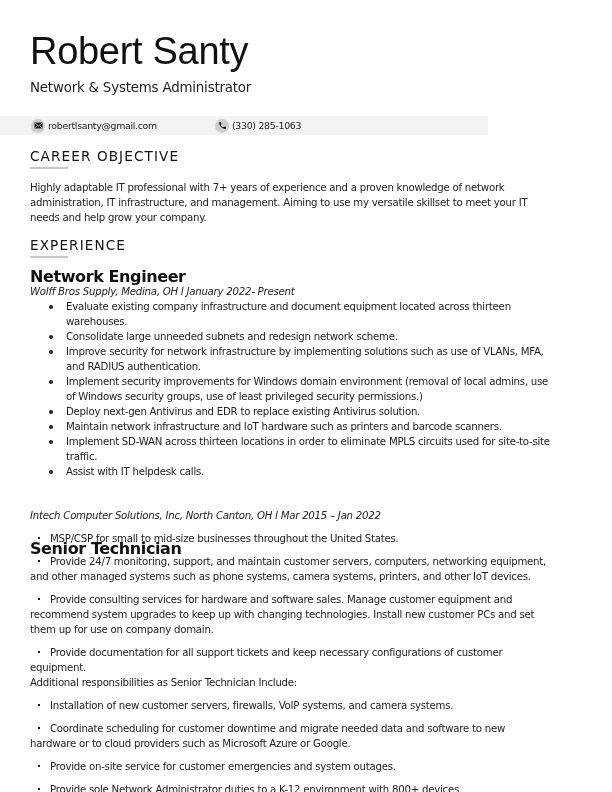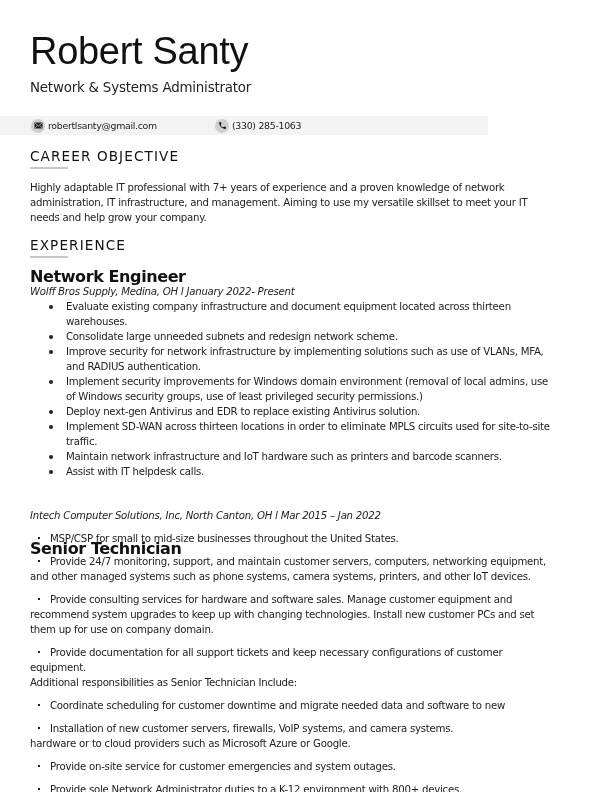--- a/index.html
+++ b/index.html
@@ -126,43 +126,43 @@
         <div>and RADIUS authentication.</div>
       </li>
     <li>
         <div>Implement security improvements for Windows domain environment (removal of local admins, use</div>
         <div>of Windows security groups, use of least privileged security permissions.)</div>
       </li>
     <li>
         <div>Deploy next-gen Antivirus and EDR to replace existing Antivirus solution.</div>
       </li>
     <li>
+        <div>Maintain network infrastructure and IoT hardware such as printers and barcode scanners.</div>
+      </li>
+    <li>
         <div>Implement SD-WAN across thirteen locations in order to eliminate MPLS circuits used for site-to-site</div>
         <div>traffic.</div>
-      </li>
-    <li>
-        <div>Maintain network infrastructure and IoT hardware such as printers and barcode scanners.</div>
       </li>
     <li>
         <div>Assist with IT helpdesk calls.</div>
       </li>
   </ul>
 
   <div class="job-title" style="top:493px;margin-top:48px;">Senior Technician</div>
   <div class="job-meta" style="top:508px;">Intech Computer Solutions, Inc, North Canton, OH l Mar 2015 – Jan 2022</div>
   <div class="tech" style="top:523px;">
     <span class="tb"><span class="sq"></span><span>MSP/CSP for small to mid-size businesses throughout the United States.</span></span>
     <span class="tb"><span class="sq"></span><span>Provide 24/7 monitoring, support, and maintain customer servers, computers, networking equipment,</span></span>
     <span class="plain">and other managed systems such as phone systems, camera systems, printers, and other IoT devices.</span>
     <span class="tb"><span class="sq"></span><span>Provide consulting services for hardware and software sales. Manage customer equipment and</span></span>
     <span class="plain">recommend system upgrades to keep up with changing technologies. Install new customer PCs and set</span>
     <span class="plain">them up for use on company domain.</span>
     <span class="tb"><span class="sq"></span><span>Provide documentation for all support tickets and keep necessary configurations of customer</span></span>
     <span class="plain">equipment.</span>
     <span class="plain" style="margin-left:-8px;">Additional responsibilities as Senior Technician Include:</span>
+    <span class="tb"><span class="sq"></span><span>Installation of new customer servers, firewalls, VoIP systems, and camera systems.</span></span>
     <span class="tb"><span class="sq"></span><span>Coordinate scheduling for customer downtime and migrate needed data and software to new</span></span>
-    <span class="tb"><span class="sq"></span><span>Installation of new customer servers, firewalls, VoIP systems, and camera systems.</span></span>
     <span class="plain">hardware or to cloud providers such as Microsoft Azure or Google.</span>
     <span class="tb"><span class="sq"></span><span>Provide on-site service for customer emergencies and system outages.</span></span>
     <span class="tb"><span class="sq"></span><span>Provide sole Network Administrator duties to a K-12 environment with 800+ devices.</span></span>
   </div>
 
 </div>
 
 </body></html>

